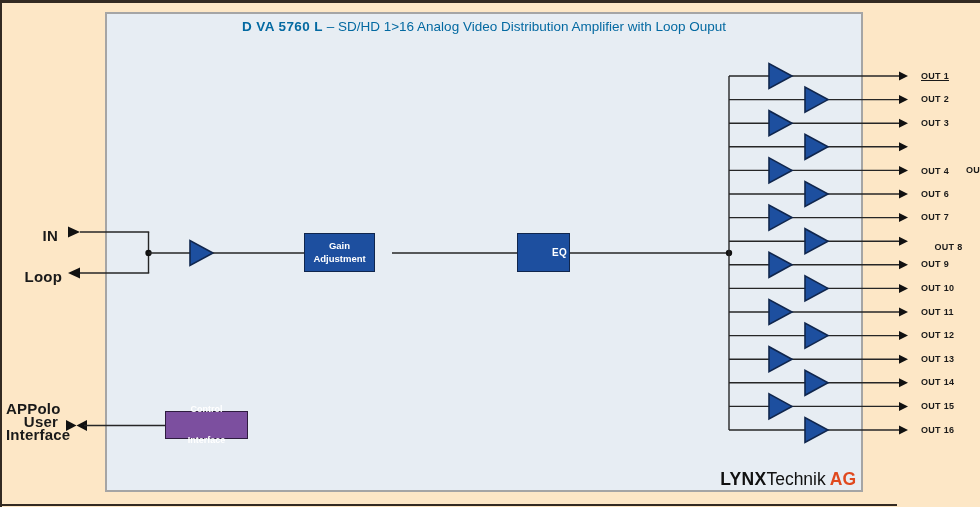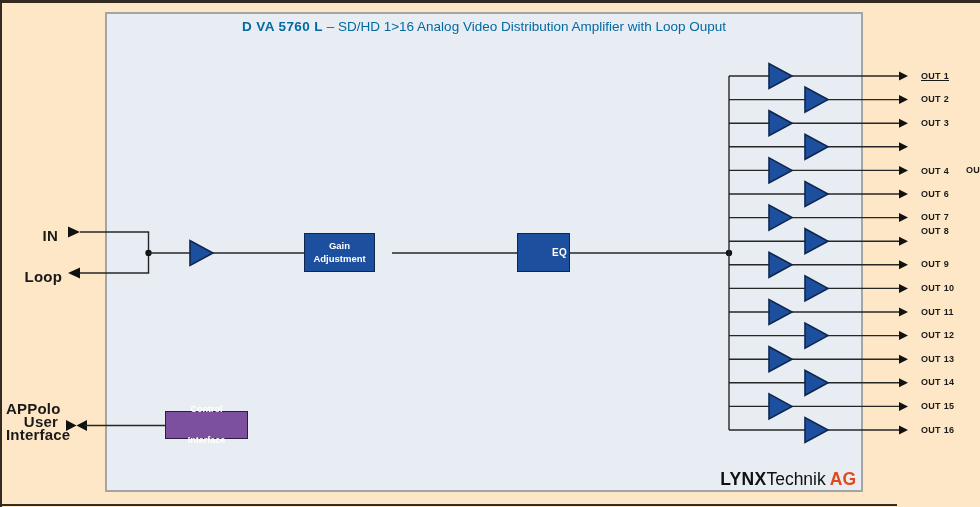--- a/index.html
+++ b/index.html
@@ -167,21 +167,21 @@
 </div>
 
 <div id="output-labels">
     <div class="out-label" style="top: 70.5px; text-decoration: underline;">OUT 1</div>
     <div class="out-label" style="top: 94.1px;">OUT 2</div>
     <div class="out-label" style="top: 117.7px;">OUT 3</div>
     <div class="out-label" style="top: 133px; margin-top: 33px;">OUT 4</div>
     <div class="out-label" style="top: 164.9px; margin-left: 45px;">OUT 5</div>
     <div class="out-label" style="top: 188.5px;">OUT 6</div>
     <div class="out-label" style="top: 212.1px;">OUT 7</div>
-    <div class="out-label" style="top: 226px;">OUT 8</div>
+    <div class="out-label" style="top: 242px; text-align: center;">OUT 8</div>
     <div class="out-label" style="top: 259.3px;">OUT 9</div>
     <div class="out-label" style="top: 282.9px;">OUT 10</div>
     <div class="out-label" style="top: 306.5px;">OUT 11</div>
     <div class="out-label" style="top: 330.1px;">OUT 12</div>
     <div class="out-label" style="top: 353.7px;">OUT 13</div>
     <div class="out-label" style="top: 377.3px;">OUT 14</div>
     <div class="out-label" style="top: 400.9px;">OUT 15</div>
     <div class="out-label" style="top: 424.5px;">OUT 16</div>
   </div>
 

